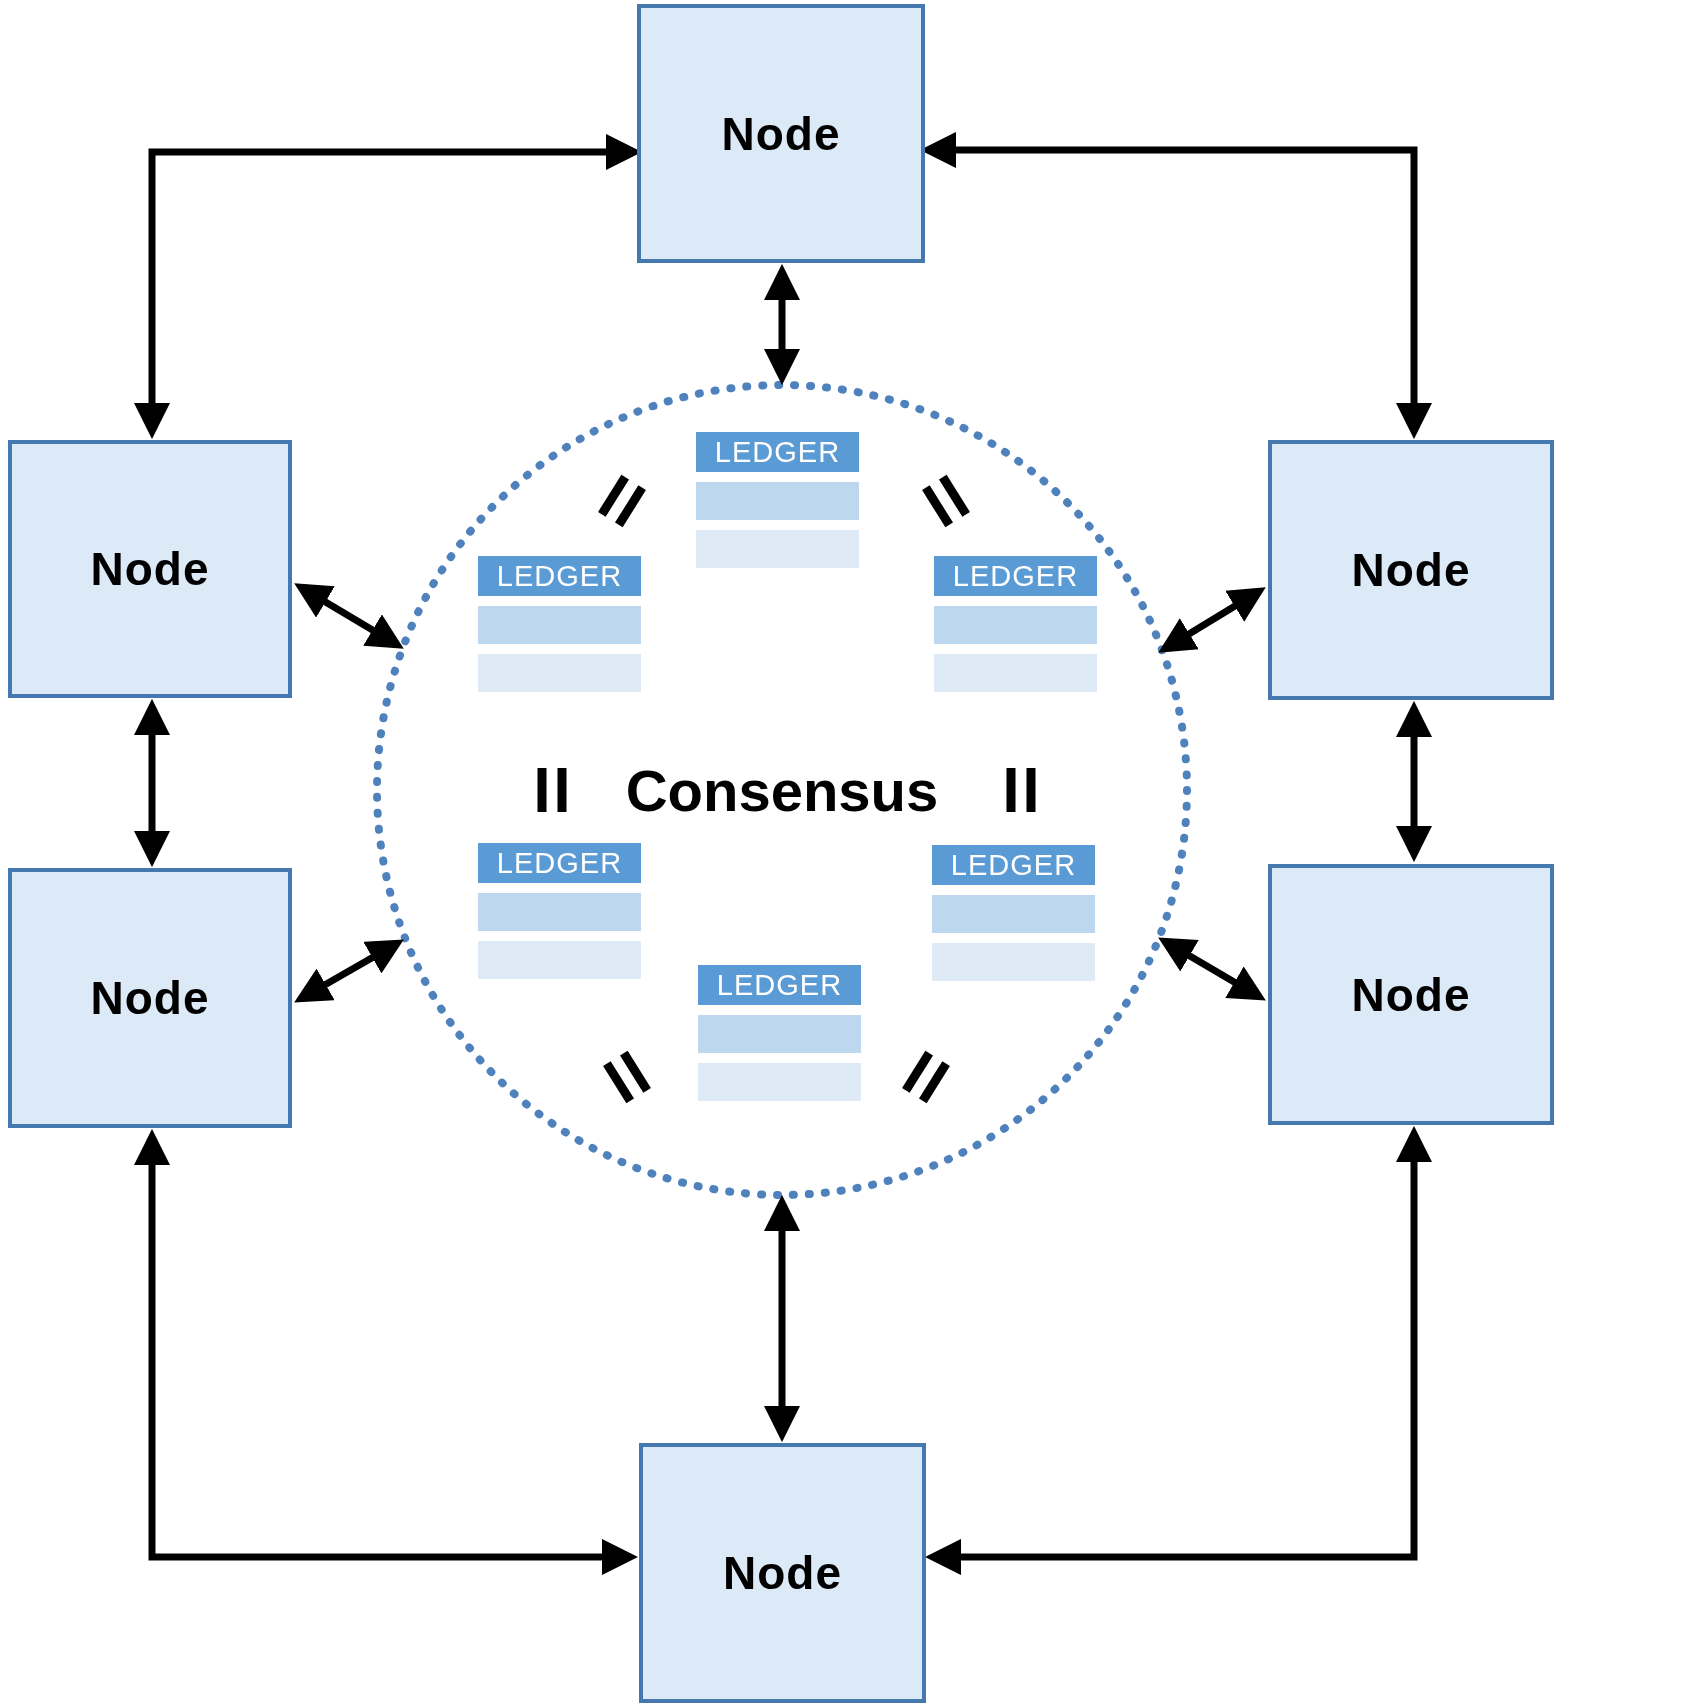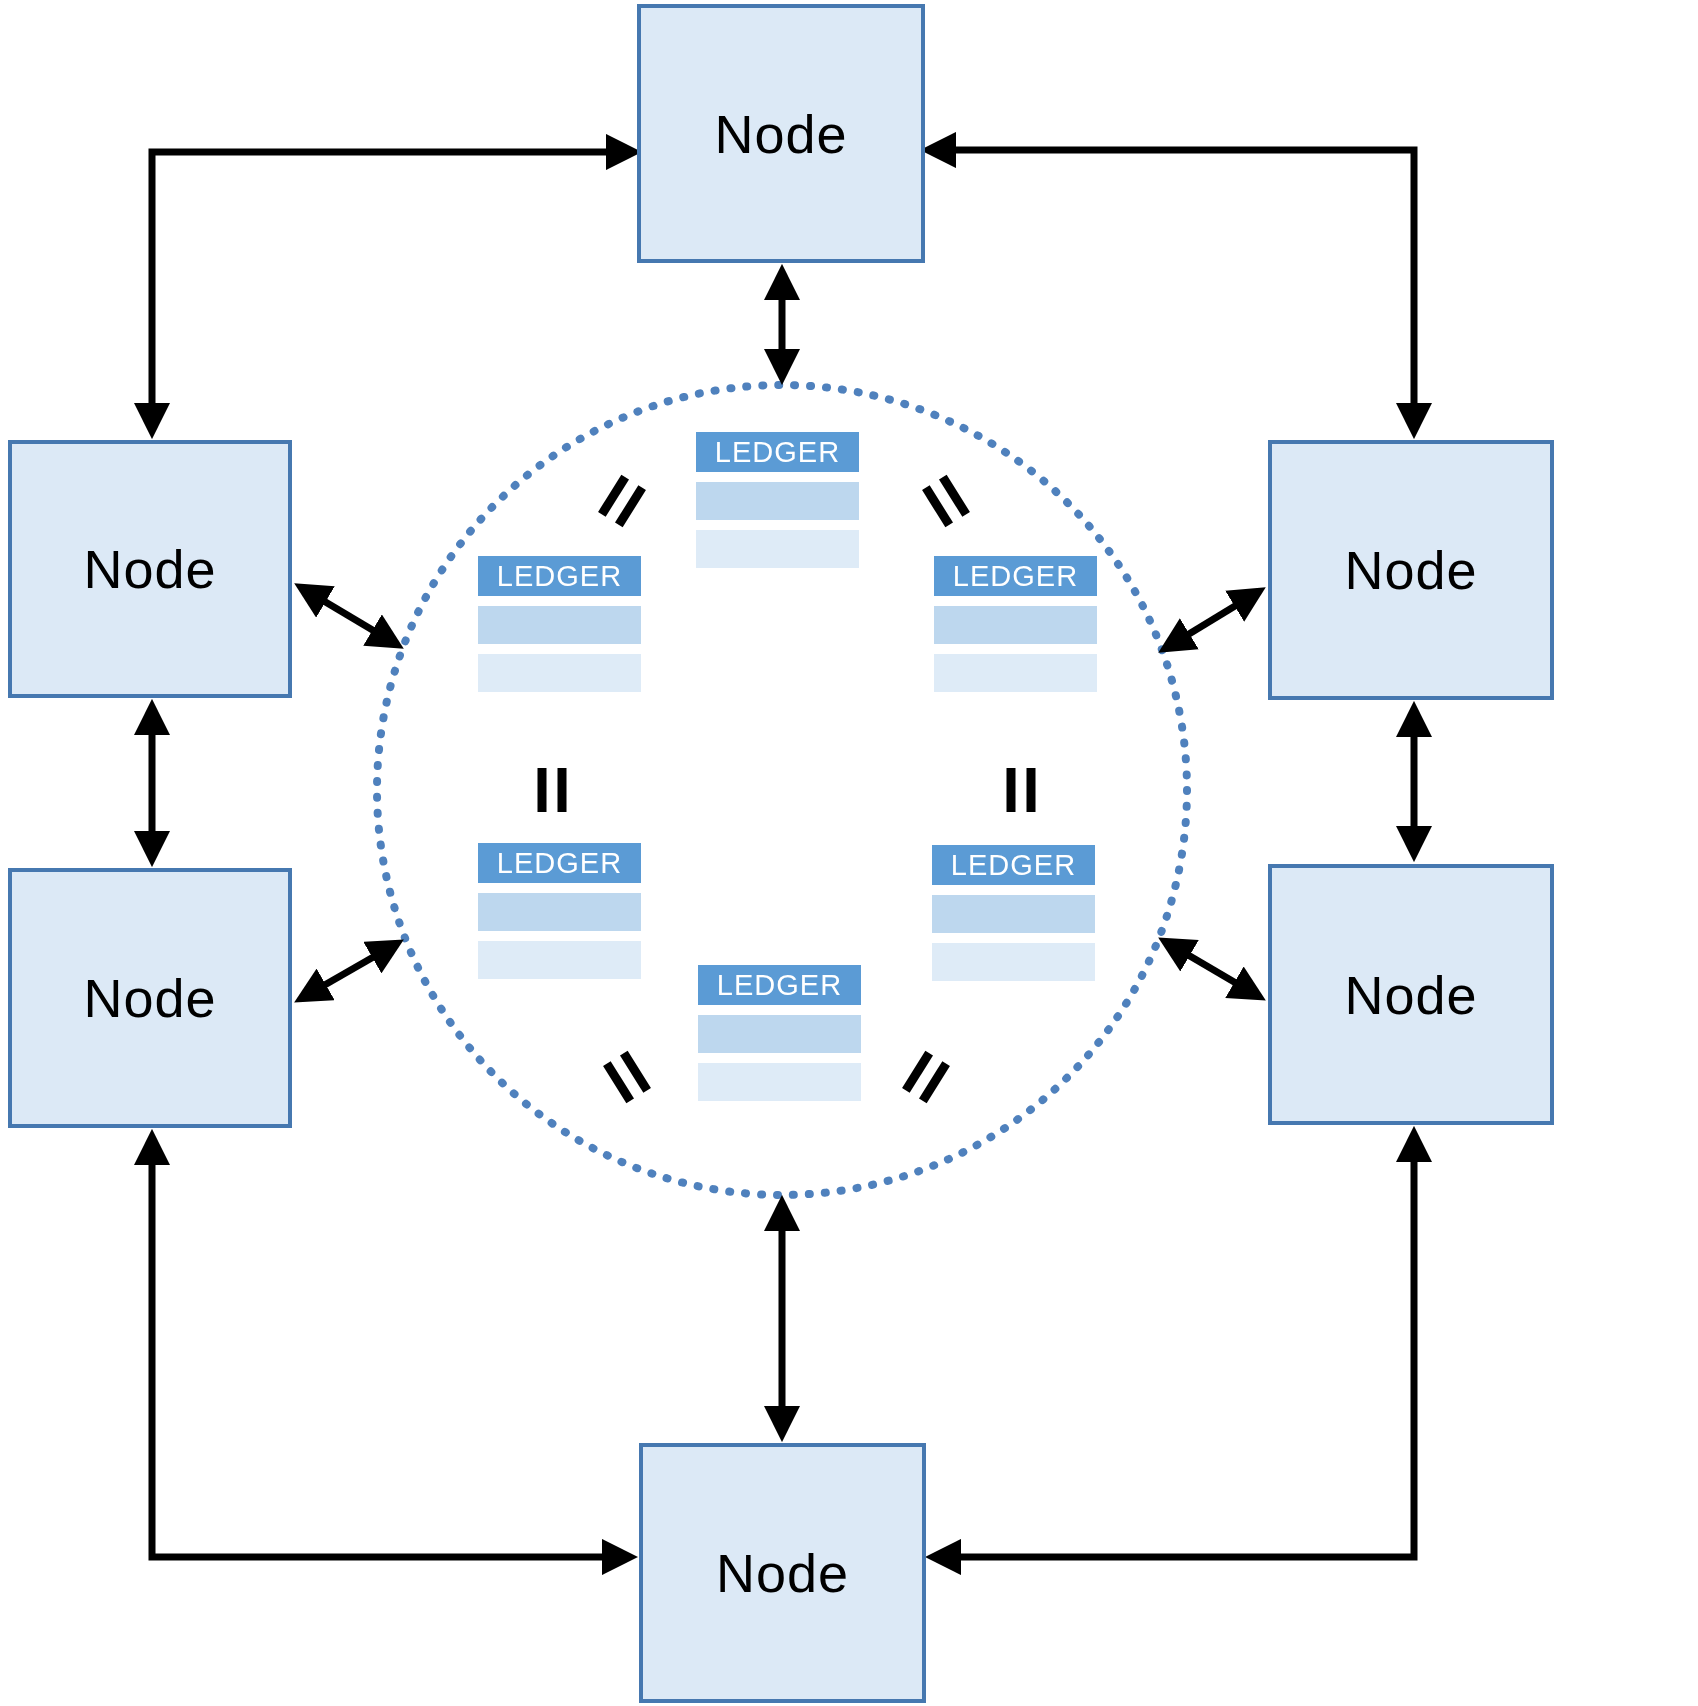--- a/index.html
+++ b/index.html
@@ -13,21 +13,21 @@
     fill:none;stroke:var(--circle-dot,#4f81bd);stroke-width:8;
     stroke-dasharray:1 15;stroke-linecap:round;
   }
   .node{
     position:absolute;box-sizing:border-box;
     background:var(--node-fill,#dce9f6);
     border:4px solid var(--node-border,#4678b0);
     display:flex;align-items:center;justify-content:center;
   }
   .node-label{
-    font-size:54px;font-weight:normal;color:var(--label-text,#000000);letter-spacing:1px;
+    font-size:46px;font-weight:bold;color:var(--label-text,#000000);letter-spacing:1px;
   }
   .consensus-label{
     position:absolute;transform:translate(-50%,-50%);
     font-size:58px;font-weight:bold;color:var(--label-text,#000000);white-space:nowrap;
   }
   .ledger{position:absolute;width:163px;}
   .ledger-header{
     height:40px;background:var(--ledger-header-fill,#5b9bd5);
     color:var(--ledger-header-text,#ffffff);
     font-size:29px;letter-spacing:1px;
@@ -84,20 +84,21 @@
   <div class="node" style="left:8px;top:868px;width:284px;height:260px">
     <span class="node-label">Node</span>
   </div>
   <div class="node" style="left:1268px;top:864px;width:286px;height:261px">
     <span class="node-label">Node</span>
   </div>
   <div class="node" style="left:639px;top:1443px;width:287px;height:260px">
     <span class="node-label">Node</span>
   </div>
 
+  <div class="consensus-label" style="left:782px;top:790px">Consensus</div>
 
   <div class="ledger" style="left:696px;top:432px">
     <div class="ledger-header">LEDGER</div>
     <div class="ledger-row row1"></div>
     <div class="ledger-row row2"></div>
   </div>
   <div class="ledger" style="left:478px;top:556px">
     <div class="ledger-header">LEDGER</div>
     <div class="ledger-row row1"></div>
     <div class="ledger-row row2"></div>

